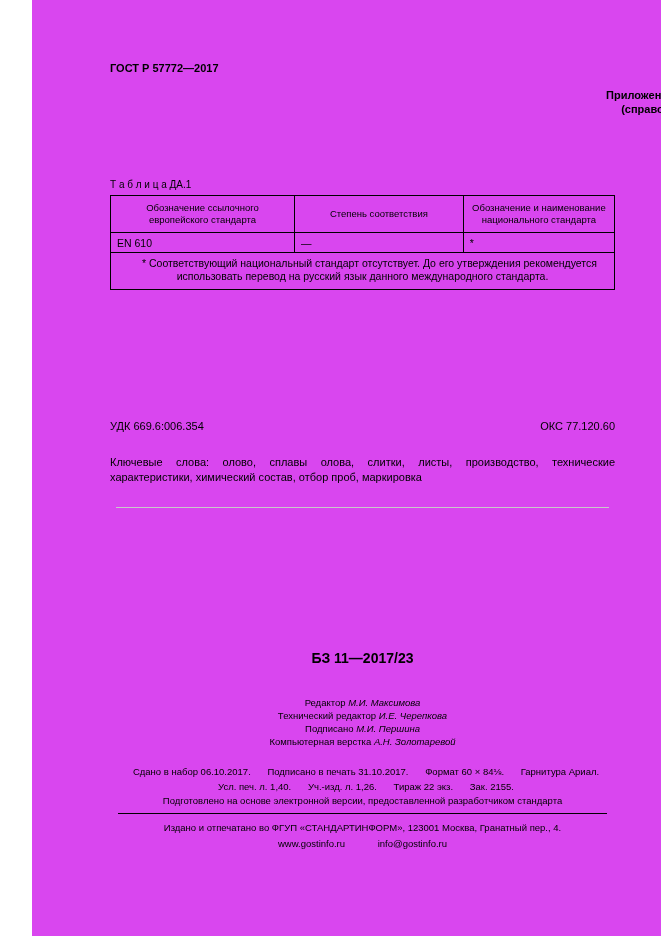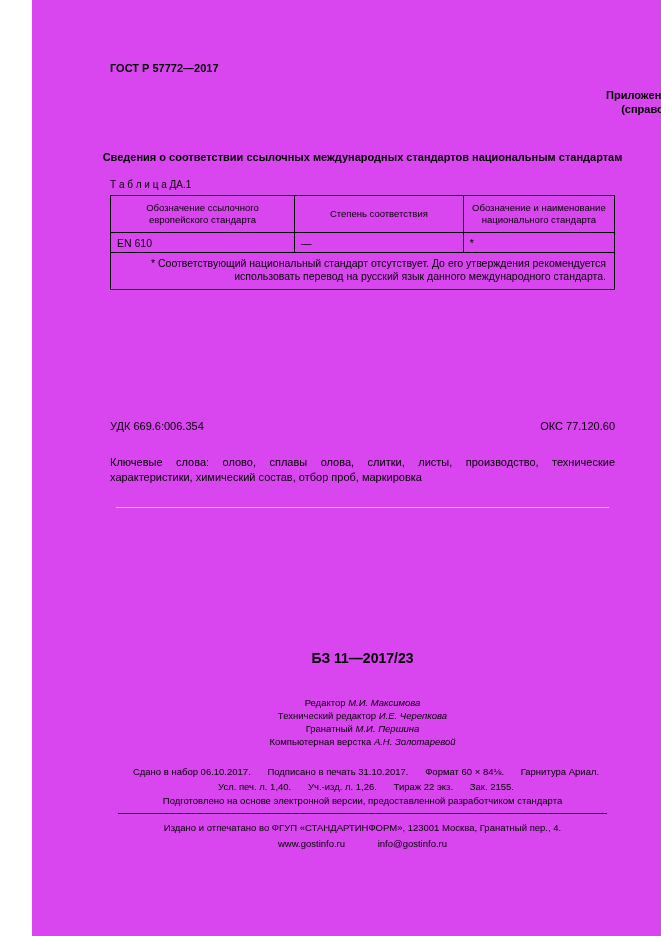--- a/index.html
+++ b/index.html
@@ -50,21 +50,21 @@
     text-align: center;
     height: 32px;
   }
   table.std td.data {
     font-size: 10.5px;
     height: 15px;
   }
   table.std td.footnote-cell {
     font-size: 10.5px;
     line-height: 13px;
-    text-align: right;
+    text-align: center;
     padding: 4px 8px 6px 8px;
   }
   .footnote-text { text-indent: 14px; margin: 0; }
   .col1 { width: 36.5%; }
   .col2 { width: 33.5%; }
   .col3 { width: 30%; }
 
   .codes {
     top: 420px; left: 78px; right: 78px;
     display: flex; justify-content: space-between;
@@ -117,21 +117,20 @@
 
 <div class="page">
 
   <div class="abs doc-number">ГОСТ Р 57772—2017</div>
 
   <div class="abs appendix">
     <div>Приложение ДА</div>
     <div>(справочное)</div>
   </div>
 
-  <div class="abs section-title">Сведения о соответствии ссылочных международных стандартов национальным стандартам</div>
 
   <div class="abs table-label">Т а б л и ц а  ДА.1</div>
 
   <table class="std">
     <colgroup>
       <col class="col1">
         <col class="col2">
         <col class="col3">
     </colgroup>
     <thead>
@@ -169,21 +168,21 @@
   <div class="abs staff">
     <div>
       <span>Редактор</span>
       <span class="name">М.И. Максимова</span>
     </div>
     <div>
       <span>Технический редактор</span>
       <span class="name">И.Е. Черепкова</span>
     </div>
     <div>
-      <span>Гранатный</span>
+      <span>Подписано</span>
       <span class="name">М.И. Першина</span>
     </div>
     <div>
       <span>Компьютерная верстка</span>
       <span class="name">А.Н. Золотаревой</span>
     </div>
   </div>
 
   <div class="abs print-line print1">
     <span class="seg">Сдано в набор 06.10.2017.</span>

